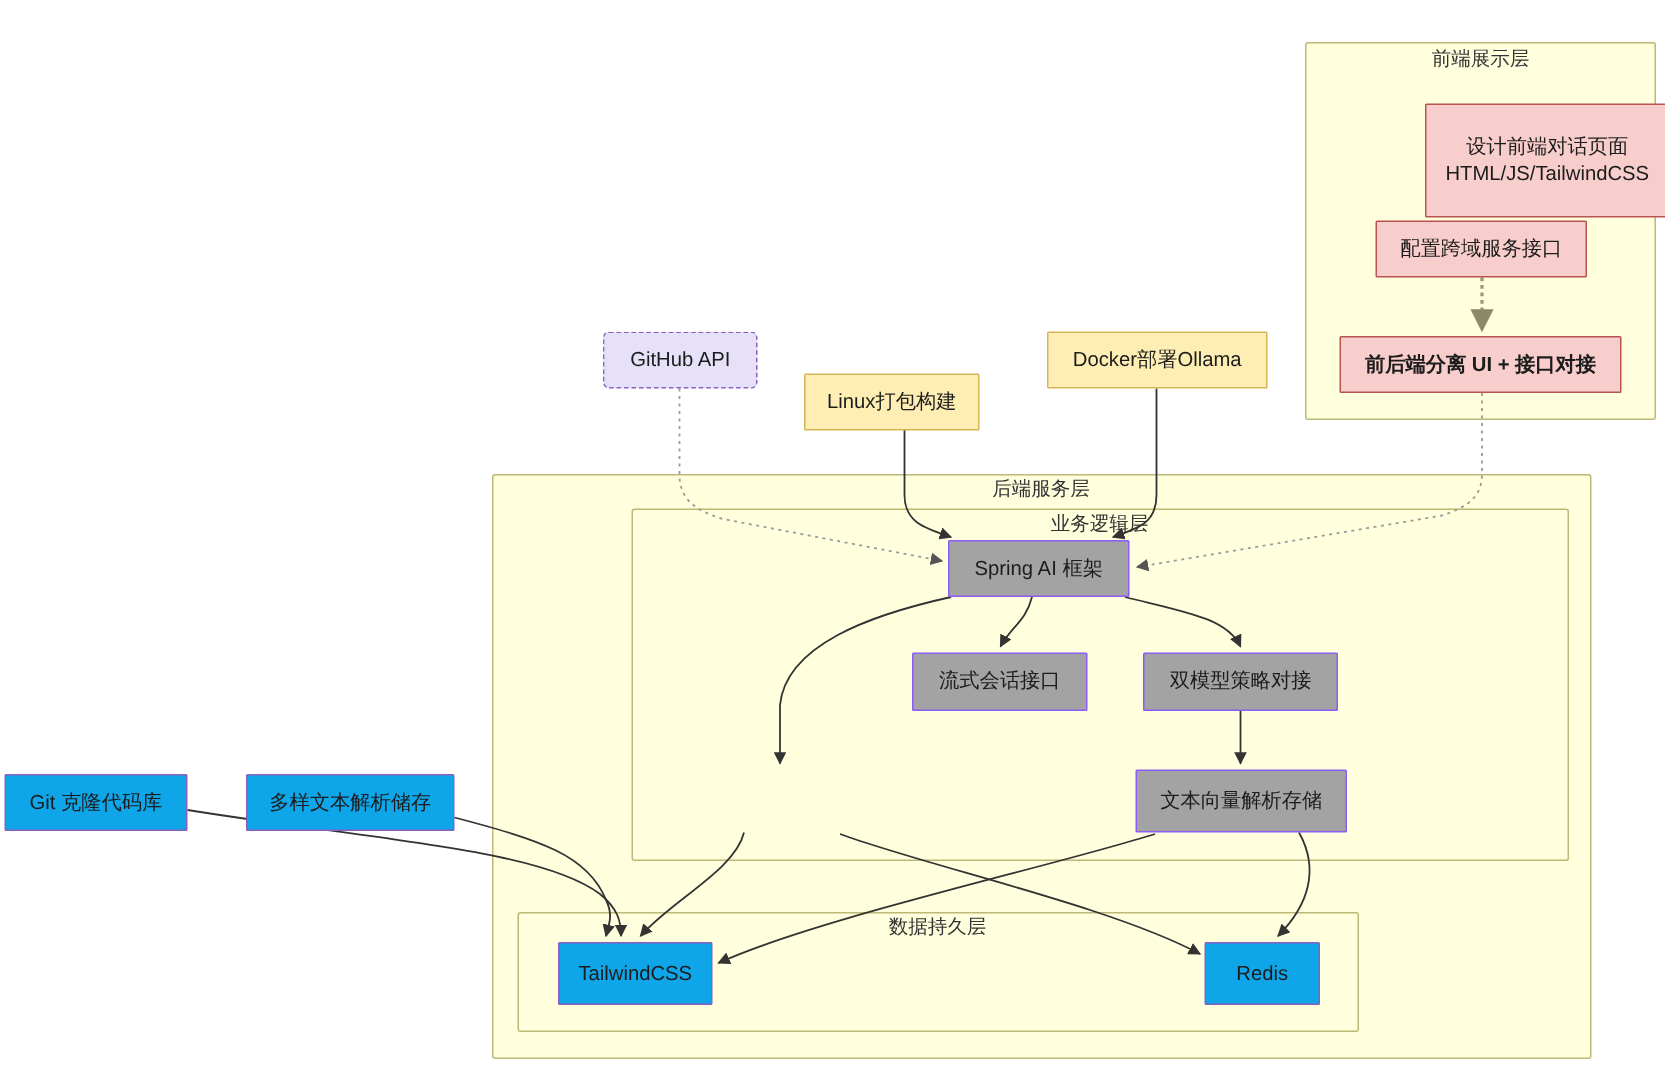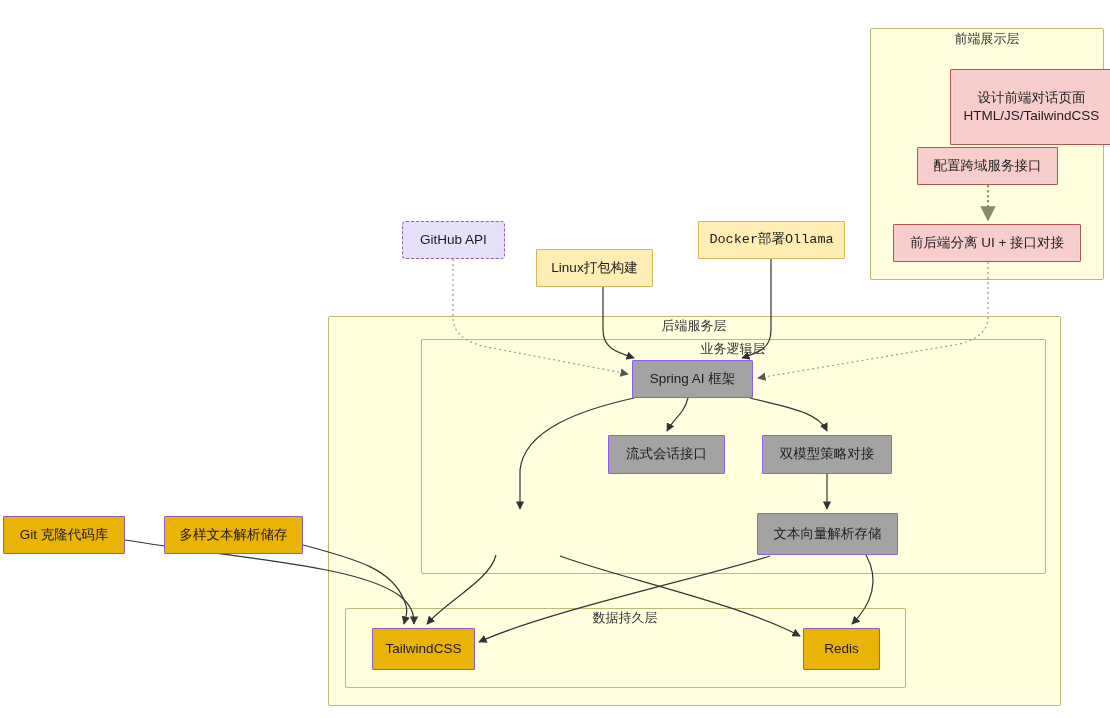--- a/index.html
+++ b/index.html
@@ -64,21 +64,21 @@
   }
   .node.green {
     background: #a3a3a3;
     border: 1px solid #8b5cf6;
   }
   .node.yellow {
     background: #ffeeb3;
     border: 1px solid #d6b656;
   }
   .node.purple {
-    background: #eab308;
+    background: #0ea5e9;
     border: 1px solid #8a5fbf;
   }
   .node.purple-dashed {
     background: #e6e0f8;
     border: 1px dashed #8a5fbf;
     border-radius: 4px;
   }
   .node .node-text {
     display: block;
     white-space: pre-line;
@@ -144,30 +144,30 @@
   <div class="cluster-label" id="cll-2" style="left: 733px; top: 342px;">业务逻辑层</div>
   <div class="cluster-label" id="cll-3" style="left: 625px; top: 611px;">数据持久层</div>
 
   <div class="node pink" id="nd-0" style="left: 950px; top: 49px; width: 163px; height: 76px; margin-top: 20px;">
     <span class="node-text">设计前端对话页面
 HTML/JS/TailwindCSS</span>
   </div>
   <div class="node pink" id="nd-1" style="left: 917px; top: 147px; width: 141px; height: 38px;">
     <span class="node-text">配置跨域服务接口</span>
   </div>
-  <div class="node pink" id="nd-2" style="left: 893px; top: 224px; width: 188px; height: 38px;">
+  <div class="node pink" id="nd-2" style="left: 893px; top: 224px; width: 188px; height: 38px; font-weight: bold;">
     <span class="node-text">前后端分离 UI + 接口对接</span>
   </div>
   <div class="node purple-dashed" id="nd-3" style="left: 402px; top: 221px; width: 103px; height: 38px;">
     <span class="node-text">GitHub API</span>
   </div>
   <div class="node yellow" id="nd-4" style="left: 536px; top: 221px; width: 117px; height: 38px; margin-top: 28px;">
     <span class="node-text">Linux打包构建</span>
   </div>
-  <div class="node yellow" id="nd-5" style="left: 698px; top: 221px; width: 147px; height: 38px; font-family: Liberation Mono, monospace;">
+  <div class="node yellow" id="nd-5" style="left: 698px; top: 221px; width: 147px; height: 38px;">
     <span class="node-text">Docker部署Ollama</span>
   </div>
   <div class="node green" id="nd-6" style="left: 632px; top: 360px; width: 121px; height: 38px;">
     <span class="node-text">Spring AI 框架</span>
   </div>
   <div class="node green" id="nd-7" style="left: 608px; top: 435px; width: 117px; height: 39px;">
     <span class="node-text">流式会话接口</span>
   </div>
   <div class="node green" id="nd-8" style="left: 762px; top: 435px; width: 130px; height: 39px;">
     <span class="node-text">双模型策略对接</span>

